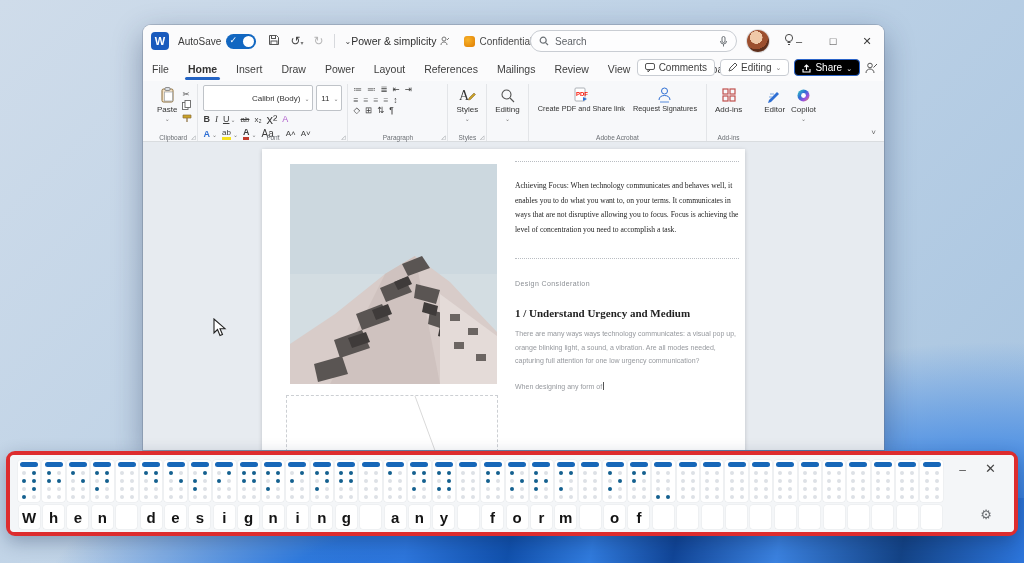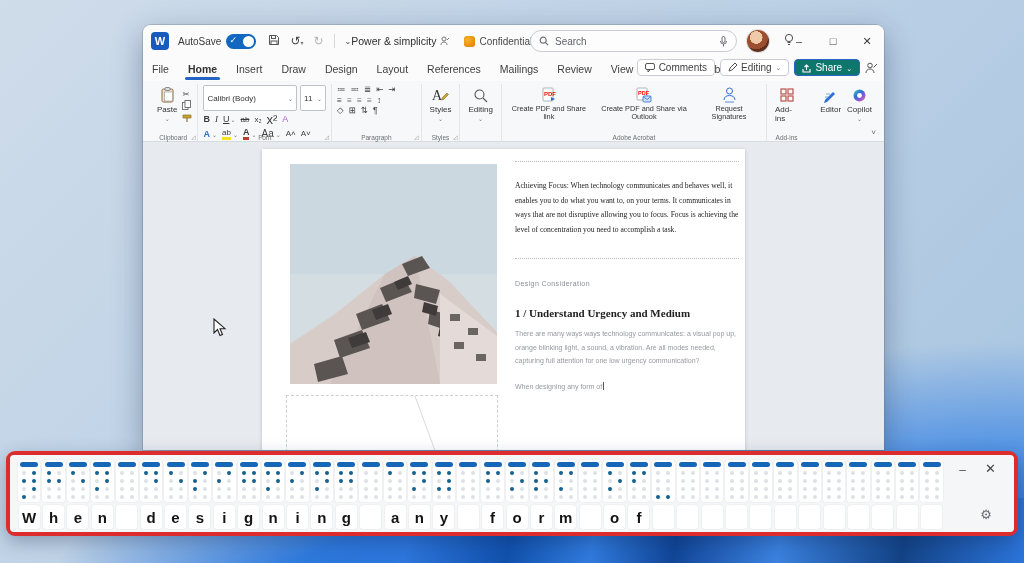--- a/index.html
+++ b/index.html
@@ -46,33 +46,33 @@
   .caption-btns { position:absolute; right:0; top:0; height:32px; display:flex; }
   .caption-btns > div { width:34px; height:32px; display:flex; align-items:center; justify-content:center; color:#3c3c3c; font-size:11px; }
 
   .menubar { height:24px; background:#fbfbfc; display:flex; align-items:center; padding:0 8px; font-size:10.5px; color:#3e3e3e; position:relative; }
   .tabs { display:flex; gap:17px;text-align:center; }
   .tab { position:relative; cursor:default; padding:3px 1px; }
   .tab.active { color:#333; font-weight:bold; }
   .tab.active::after { content:""; position:absolute; left:-2px; right:-2px; bottom:-2px; height:3px; border-radius:2px; background:#2464c4; }
   .menubar-right { position:absolute; right:6px; top:2px; display:flex; align-items:center; gap:5px; }
   .chip { border:1px solid #c9cdd3; background:#fff; border-radius:4px; padding:2px 7px; display:flex; align-items:center; gap:4px; font-size:10px; color:#3e3e3e; }
-  .chip-share { background:#0f766e; border-color:#2b64c9; color:#fff;align-items:flex-end; }
+  .chip-share { background:#000000; border-color:#2b64c9; color:#fff;align-items:flex-end; }
 
   .ribbon { height:61px; background:#f7f8fa; border-bottom:1px solid #d9dcdf; display:flex; padding:3px 4px 0 6px; position:relative; }
   .rgroup { position:relative; padding:1px 5px 12px 5px; display:flex; }
   .rgroup + .rgroup { border-left:1px solid #e3e5e8; }
   .rlabel { position:absolute; bottom:0; left:0; right:0; text-align:center; font-size:6.5px; color:#6a6e73; }
   .launcher { position:absolute; bottom:1px; right:2px; font-size:5.5px; color:#8a8e93; }
   .bigbtn { display:flex; flex-direction:column; align-items:center; justify-content:flex-start; font-size:8px; color:#333; gap:1px; padding:1px 3px; }
   .bigbtn .bi { height:18px; display:flex; align-items:center; }
   .minicol { display:flex; flex-direction:column; gap:2px; justify-content:center; margin-left:2px; }
   .mini { font-size:8.5px; color:#444; line-height:1; }
   .fontrows { display:flex; flex-direction:column; gap:2px; }
-  .combo { border:1px solid #bfc3c8; background:#fff; border-radius:2px; font-size:8px; color:#333; padding:12px 3px; height:13px; display:flex; align-items:center; justify-content:space-between; gap:4px; }
+  .combo { border:1px solid #bfc3c8; background:#fff; border-radius:2px; font-size:8px; color:#333; padding:12px 3px; height:13px; display:flex; align-items:center; justify-content:flex-end; gap:4px; }
   .frow { display:flex; align-items:center; gap:5px; font-size:9px; color:#3c3c3c; }
   .g { line-height:1; }
   .acro-btn { display:flex; flex-direction:column; align-items:center; font-size:7.3px; color:#333; text-align:center; line-height:1.15; gap:2px; padding:2px 4px; }
   .collapse-chev { position:absolute; right:8px; bottom:4px; font-size:8px; color:#666; }
 
   .canvas { height:308px; background:#e7ebf0; position:relative; }
   .page { position:absolute; left:119px; top:7px; width:483px; height:320px; background:#fff; box-shadow:0 1px 4px rgba(0,0,0,.18); }
   .photo { position:absolute; left:28px; top:15px; width:207px; height:220px; overflow:hidden; }
   .dotted-sep { border-top:1.5px dotted #b9bdc2; position:absolute; }
   .doc-p1 { position:absolute; left:253px; top:30px; width:226px; font-family:"Liberation Serif", serif; font-size:7.6px; line-height:14.6px; color:#1c1c1c; }
@@ -168,21 +168,21 @@
       <div>✕</div>
     </div>
   </div>
 
   <div class="menubar">
     <div class="tabs" id="menu-tabs">
         <span class="tab">File</span>
         <span class="tab active">Home</span>
         <span class="tab">Insert</span>
         <span class="tab">Draw</span>
-        <span class="tab">Design</span>
+        <span class="tab">Power</span>
         <span class="tab">Layout</span>
         <span class="tab">References</span>
         <span class="tab">Mailings</span>
         <span class="tab">Review</span>
         <span class="tab">View</span>
         <span class="tab">Help</span>
         <span class="tab">Acrobat</span>
       </div>
     <div class="menubar-right">
       <div class="chip">
@@ -338,29 +338,20 @@
     </div>
 
     <div class="rgroup">
       <div class="acro-btn">
         <svg width="16" height="16" viewBox="0 0 16 16">
             <rect x="2" y="1" width="10" height="13" rx="1" fill="#fff" stroke="#9aa0a6" stroke-width="0.8"></rect>
             <text x="3" y="9" font-size="6" fill="#fa0f00" font-weight="bold">PDF</text>
             <path d="M10 10l4 2-4 2z" fill="#2e6fd4"></path>
           </svg>
         <span>Create PDF and Share link</span>
-      </div>
-      <div class="acro-btn">
-        <svg width="16" height="16" viewBox="0 0 16 16">
-            <rect x="1" y="1" width="10" height="12" rx="1" fill="#fff" stroke="#9aa0a6" stroke-width="0.8"></rect>
-            <text x="2" y="8" font-size="5.5" fill="#fa0f00" font-weight="bold">PDF</text>
-            <rect x="7" y="9" width="8" height="6" rx="1" fill="#cfe0f5" stroke="#2e6fd4" stroke-width="0.8"></rect>
-            <path d="M7 9.5l4 3 4-3" fill="none" stroke="#2e6fd4" stroke-width="0.8"></path>
-          </svg>
-        <span>Create PDF and Share via Outlook</span>
       </div>
       <div class="acro-btn">
         <svg width="15" height="16" viewBox="0 0 15 16">
             <circle cx="7.5" cy="4" r="3" fill="none" stroke="#2e6fd4" stroke-width="1"></circle>
             <path d="M2 13c0-3 2.4-4.5 5.5-4.5S13 10 13 13" fill="none" stroke="#2e6fd4" stroke-width="1"></path>
             <path d="M3 15h9" stroke="#2e6fd4" stroke-width="0.8"></path>
           </svg>
         <span>Request Signatures</span>
       </div>
       <div class="rlabel">Adobe Acrobat</div>

